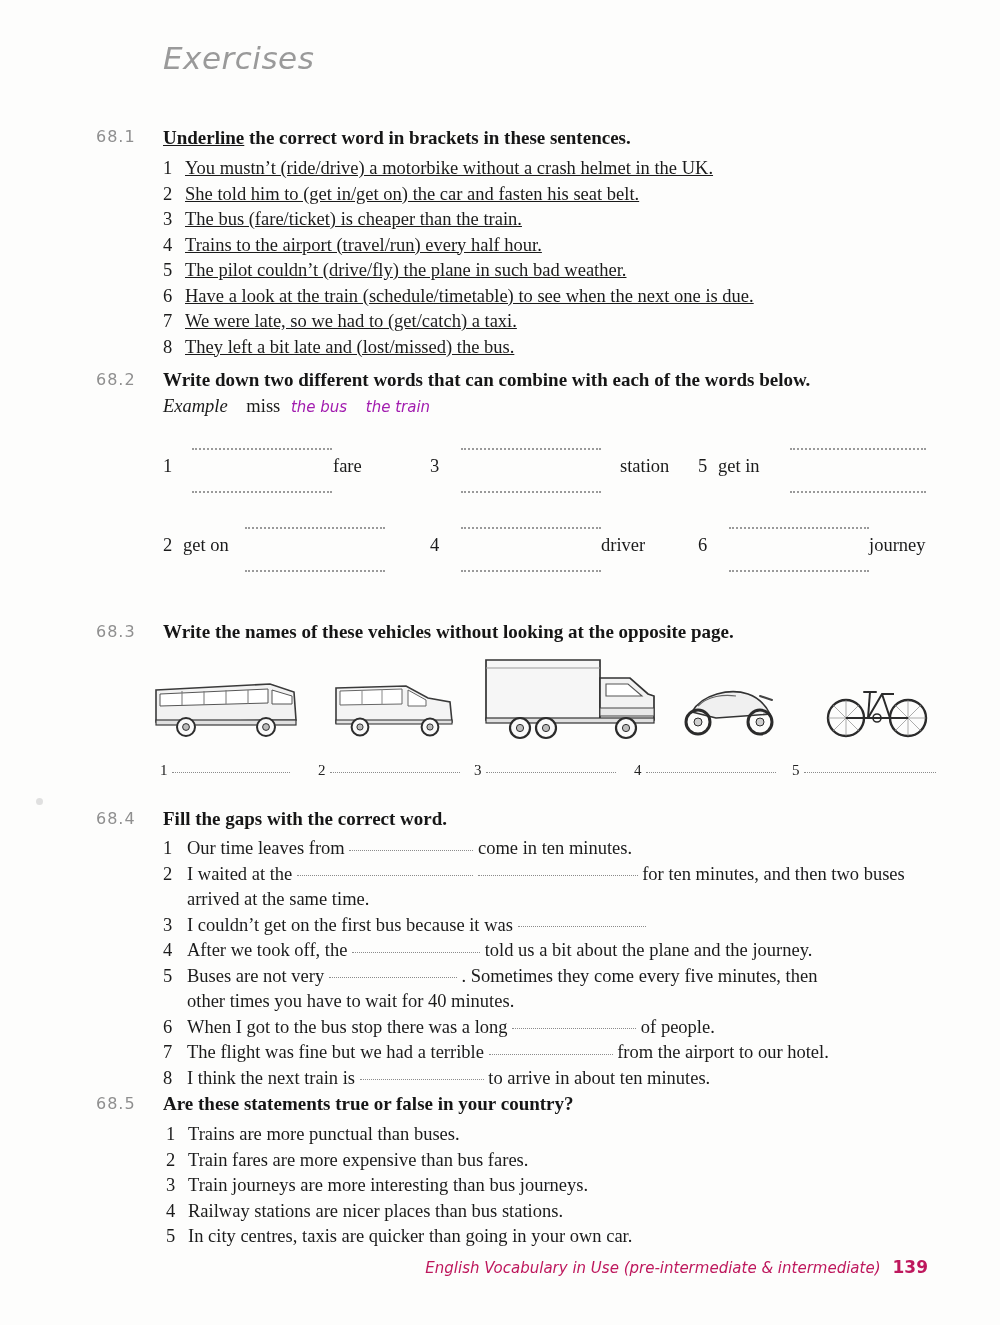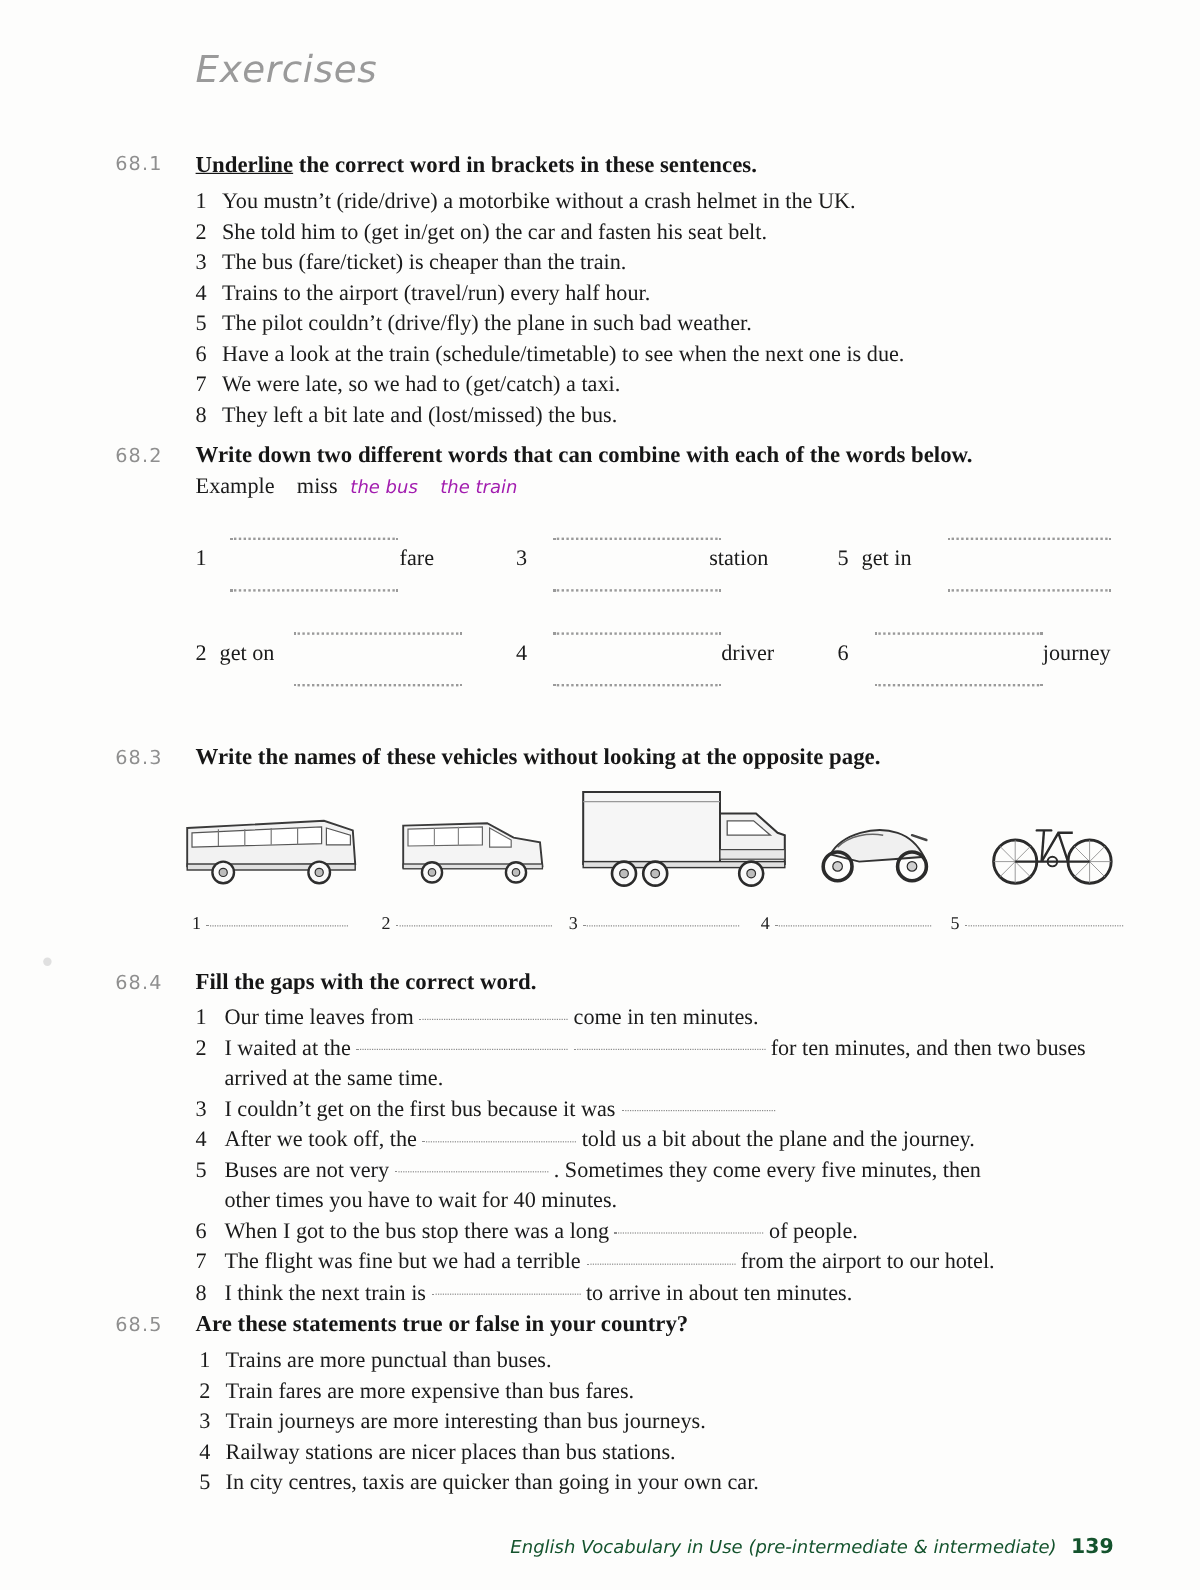--- a/index.html
+++ b/index.html
@@ -72,20 +72,21 @@
   .q-list.indent li .n { width: 24px; }
 
   
   .example-line {
     position: absolute;
     left: 163px;
     top: 396px;
     font-size: 18.5px;
   }
   .example-line .it {
+    font-style: italic;
   }
   .hand {
     font-family: "DejaVu Sans", sans-serif;
     font-size: 15px;
     color: #a21caf;
     font-style: italic;
   }
   .dots {
     display: inline-block;
     border-bottom: 1.5px dotted #8b8b8b;
@@ -123,25 +124,25 @@
   .veh-cap {
     position: absolute;
     white-space: nowrap;
   }
   .veh-cap .cn { margin-right: 4px; }
 
   
   .footer {
     position: absolute;
     right: 72px;
-    bottom: 26px;
+    bottom: 48px;
     font-family: "DejaVu Sans", sans-serif;
     font-size: 15px;
     font-style: italic;
-    color: #14532d;
+    color: #be185d;
   }
   .footer .pg {
     font-style: normal;
     font-weight: bold;
     font-size: 17px;
     margin-left: 12px;
   }
   .speck {
     position: absolute;
     left: 36px;
@@ -159,21 +160,21 @@
 <div class="page">
 
   <div class="page-title">Exercises</div>
 
   <div class="speck"></div>
 
   <div class="ex-num" style="top:127px;">68.1</div>
   <div class="ex-head" style="top:127px;">
     <span class="underline">Underline</span><span> the correct word in brackets in these sentences.</span>
   </div>
-  <ul class="q-list" style="top:156px;">
+  <ul class="q-list" style="top:156px;text-decoration:underline;">
     <li><span class="n">1</span><span>You mustn’t (ride/drive) a motorbike without a crash helmet in the UK.</span></li>
     <li><span class="n">2</span><span>She told him to (get in/get on) the car and fasten his seat belt.</span></li>
     <li><span class="n">3</span><span>The bus (fare/ticket) is cheaper than the train.</span></li>
     <li><span class="n">4</span><span>Trains to the airport (travel/run) every half hour.</span></li>
     <li><span class="n">5</span><span>The pilot couldn’t (drive/fly) the plane in such bad weather.</span></li>
     <li><span class="n">6</span><span>Have a look at the train (schedule/timetable) to see when the next one is due.</span></li>
     <li><span class="n">7</span><span>We were late, so we had to (get/catch) a taxi.</span></li>
     <li><span class="n">8</span><span>They left a bit late and (lost/missed) the bus.</span></li>
   </ul>
 
@@ -188,21 +189,21 @@
   </div>
 
   <div class="dotline" style="left:192px;  top:448px; width:140px;"></div>
   <div class="dotline" style="left:192px;  top:491px; width:140px;"></div>
   <div class="blankrow" style="left:163px; top:456px;">1</div>
   <div class="blankrow" style="left:333px; top:456px;">fare</div>
 
   <div class="dotline" style="left:461px;  top:448px; width:140px;"></div>
   <div class="dotline" style="left:461px;  top:491px; width:140px;"></div>
   <div class="blankrow" style="left:430px; top:456px;">3</div>
-  <div class="blankrow" style="left:591px; top:456px;">station</div>
+  <div class="blankrow" style="left:620px; top:456px;">station</div>
 
   <div class="dotline" style="left:790px;  top:448px; width:136px;"></div>
   <div class="dotline" style="left:790px;  top:491px; width:136px;"></div>
   <div class="blankrow" style="left:698px; top:456px;">5</div>
   <div class="blankrow" style="left:718px; top:456px;">get in</div>
 
   <div class="dotline" style="left:245px;  top:527px; width:140px;"></div>
   <div class="dotline" style="left:245px;  top:570px; width:140px;"></div>
   <div class="blankrow" style="left:163px; top:535px;">2</div>
   <div class="blankrow" style="left:183px; top:535px;">get on</div>

